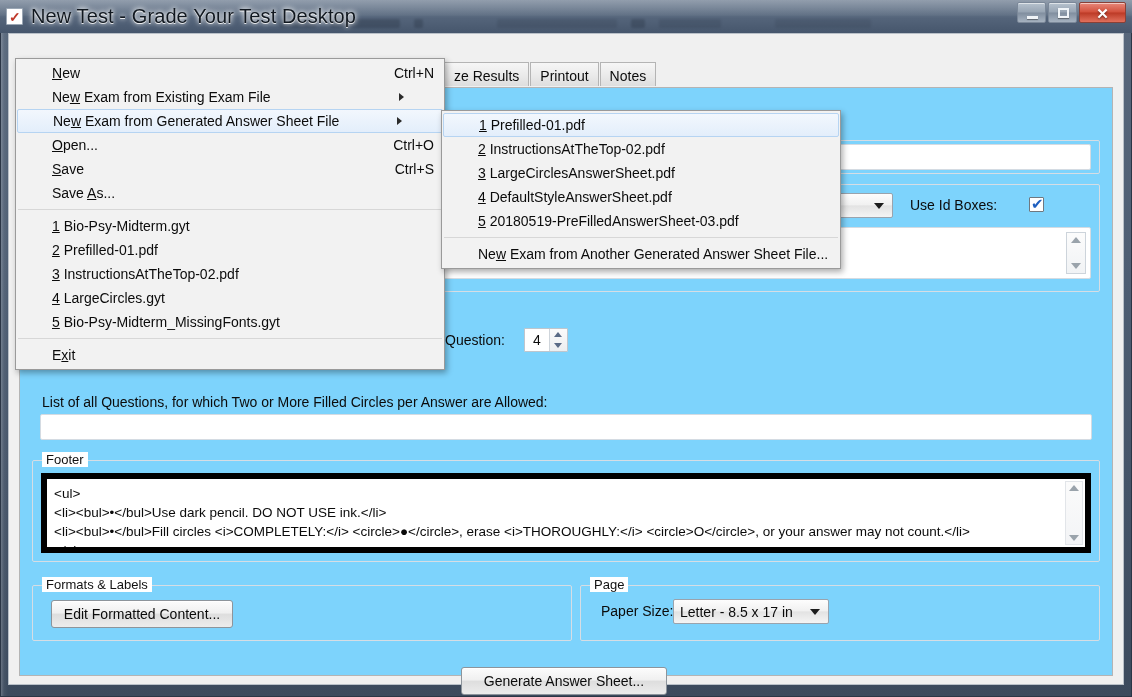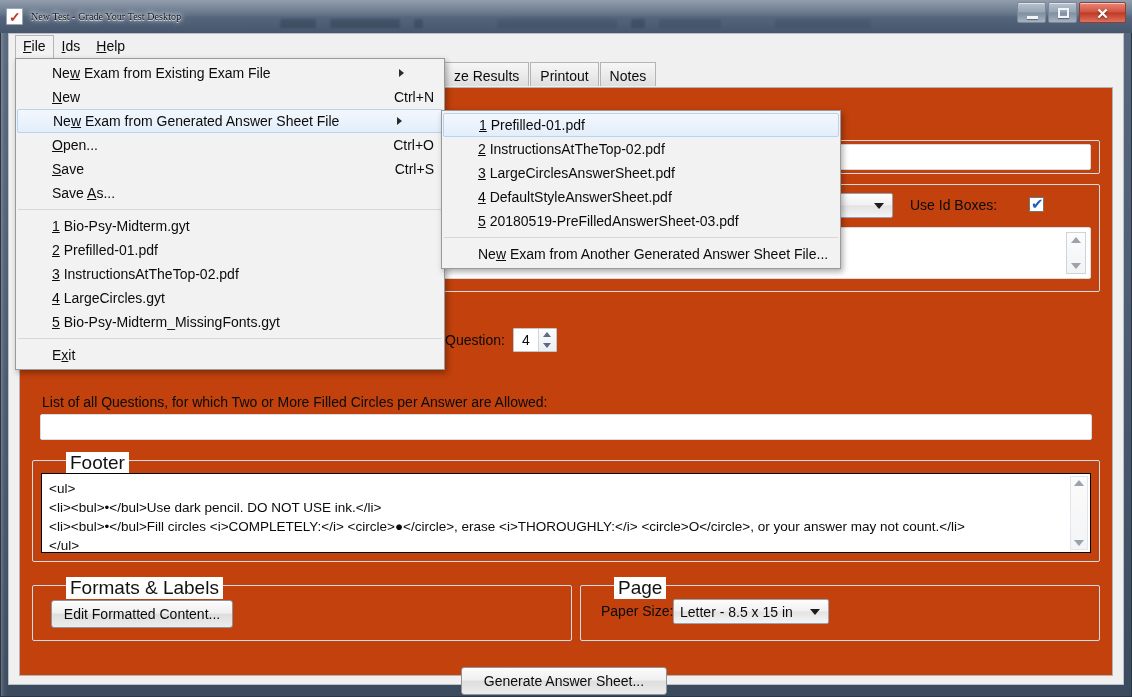--- a/index.html
+++ b/index.html
@@ -45,24 +45,23 @@
   .app-icon {
     width: 17px; height: 17px; background: #ffffff;
     border: 1px solid #9aa6b4; border-radius: 1px;
     position: relative; display: inline-block;
   }
   .app-icon .tick {
     position: absolute; left: 2px; top: 1px;
     font-size: 14px; line-height: 14px; color: #c0392b; font-weight: bold;
   }
   .title-text {
-    font-size: 10px; color: #111820; letter-spacing: 0.1px;
+    font-size: 20px; color: #111820; letter-spacing: 0.1px;
     text-shadow: 0 0 6px rgba(255,255,255,0.95), 0 0 4px rgba(255,255,255,0.9), 0 1px 0 rgba(255,255,255,0.8);
     white-space: nowrap;
-    font-family: Liberation Serif, serif;
   }
   
   .glass-ghost {
     position: absolute; top: 16px; left: 280px; height: 14px; z-index: 1;
     opacity: 0.20; filter: blur(1.3px); display: flex; align-items: center; gap: 14px;
   }
   .gh { background: #0d1622; height: 9px; border-radius: 2px; }
 
   
   .winbtns { position: absolute; right: 6px; top: 2px; display: flex; gap: 2px; z-index: 5; }
@@ -118,29 +117,29 @@
     border: 1px solid #b4b4b4; border-bottom: none; margin-right: 1px;
     display: flex; align-items: center; line-height: 18px;
   }
   #tabline {
     position: absolute; left: 10px; top: 53px; right: 10px; height: 1px; background: #b4b4b4;
   }
 
   
   #content {
     position: absolute; left: 10px; top: 54px; right: 10px; bottom: 8px;
-    background: #c2410c; border: 1px solid #b4b4b4; border-top: none;
+    background: #7dd3fc; border: 1px solid #b4b4b4; border-top: none;
   }
 
   .group {
     position: absolute; border: 1px solid #d6dde4; border-radius: 2px; background: transparent;
   }
   .group > .legend {
     position: absolute; top: -9px; left: 9px; background: #ffffff; padding: 0 4px;
-    font-size: 19px; color: #111; white-space: nowrap; margin-left: 24px;
+    font-size: 13px; color: #111; white-space: nowrap;
   }
 
   .field {
     border: 1px solid #d4dbe2; background: #fff; height: 26px; border-radius: 2px;
   }
 
   .lbl { font-size: 14px; color: #0b0b0b; }
 
   
   .combo {
@@ -195,21 +194,21 @@
   
   .btn {
     border: 1px solid #8d949b; border-radius: 3px;
     background: linear-gradient(to bottom, #fcfcfc 0%, #f0f0f0 45%, #dedede 52%, #ececec 100%);
     font-size: 14px; color: #0b0b0b; display: inline-flex; align-items: center; justify-content: center;
     box-shadow: inset 0 1px 0 #ffffff;
   }
 
   
   .ta {
-    position: absolute; border: 1px solid #000000; background: #fff; overflow: hidden;
+    position: absolute; border: 6px solid #000000; background: #fff; overflow: hidden;
   }
   .ta .lines {
     position: absolute; left: 7px; top: 5px; right: 30px;
     font-size: 13.5px; color: #0b0b0b; line-height: 19px; white-space: nowrap;
   }
   .ta-scroll {
     position: absolute; right: 2px; top: 2px; bottom: 2px; width: 18px;
     background: linear-gradient(to bottom,#fbfbfb,#f3f4f6); border: 1px solid #e2e5e9;
     display: flex; flex-direction: column; justify-content: space-between; align-items: center;
     padding: 3px 0;
@@ -274,25 +273,20 @@
         </div>
       <div class="wbtn close">
           <span class="x">✕</span>
         </div>
     </div>
   </div>
 
   <div id="client">
     <div id="clientInner">
 
-      <div id="menubar">
-        <div class="menubar-item open"><span class="u">F</span>ile</div>
-        <div class="menubar-item"><span class="u">I</span>ds</div>
-        <div class="menubar-item"><span class="u">H</span>elp</div>
-      </div>
 
       <div id="tabstrip">
         <div class="tab" style="margin-left:425px">
           <span>ze Results</span>
         </div>
         <div class="tab">
           <span>Printout</span>
         </div>
         <div class="tab">
           <span>Notes</span>
@@ -316,21 +310,21 @@
             <span class="mark">✔</span>
           </div>
           <div class="field" style="position:absolute; left:8px; top:42px; right:8px; height:52px;">
             <div class="scrollspin">
               <span class="tri-up-g"></span>
               <span class="tri-dn-g"></span>
             </div>
           </div>
         </div>
 
-        <div style="position:absolute; left:425px; top:240px; display:flex; align-items:center; gap:8px;">
+        <div style="position:absolute; left:425px; top:240px; display:flex; align-items:center; gap:19px;">
           <span class="lbl">Question:</span>
           <span class="spinner">
             <span class="val">4</span>
             <span class="btns">
               <span class="sb">
                   <span class="tri-up"></span>
                 </span>
               <span class="sb">
                   <span class="tri-dn"></span>
                 </span>
@@ -361,41 +355,41 @@
           <span class="legend">Formats  &amp;  Labels</span>
           <div class="btn" style="position:absolute; left:18px; top:14px; width:182px; height:28px;">
             <span>Edit Formatted Content...</span>
           </div>
         </div>
 
         <div class="group" style="left:560px; right:12px; top:497px; height:56px;">
           <span class="legend">Page</span>
           <span class="lbl" style="position:absolute; left:20px; top:17px;">Paper Size:</span>
           <div class="combo" style="position:absolute; left:92px; top:13px; width:156px;">
-            <span>Letter - 8.5 x 15 in</span>
+            <span>Letter - 8.5 x 17 in</span>
             <span class="arrow"></span>
           </div>
         </div>
 
         <div class="btn" style="position:absolute; left:441px; top:579px; width:206px; height:28px;">
           <span>Generate Answer Sheet...</span>
         </div>
 
       </div>
 
       <div class="menu" style="left:6px; top:24px; width:430px;">
 
         <div class="mi">
+          <span><span></span><span class="u">N</span><span>ew</span></span>
+          <span class="accel">Ctrl+N</span>
+        </div>
+
+        <div class="mi">
           <span><span>Ne</span><span class="u">w</span><span> Exam from Existing Exam File</span></span>
           <span class="sub-arrow"></span>
-        </div>
-
-        <div class="mi">
-          <span><span></span><span class="u">N</span><span>ew</span></span>
-          <span class="accel">Ctrl+N</span>
         </div>
 
         <div class="mi sel">
           <span><span>Ne</span><span class="u">w</span><span> Exam from Generated Answer Sheet File</span></span>
           <span class="sub-arrow"></span>
         </div>
 
         <div class="mi">
           <span><span></span><span class="u">O</span><span>pen...</span></span>
           <span class="accel">Ctrl+O</span>

